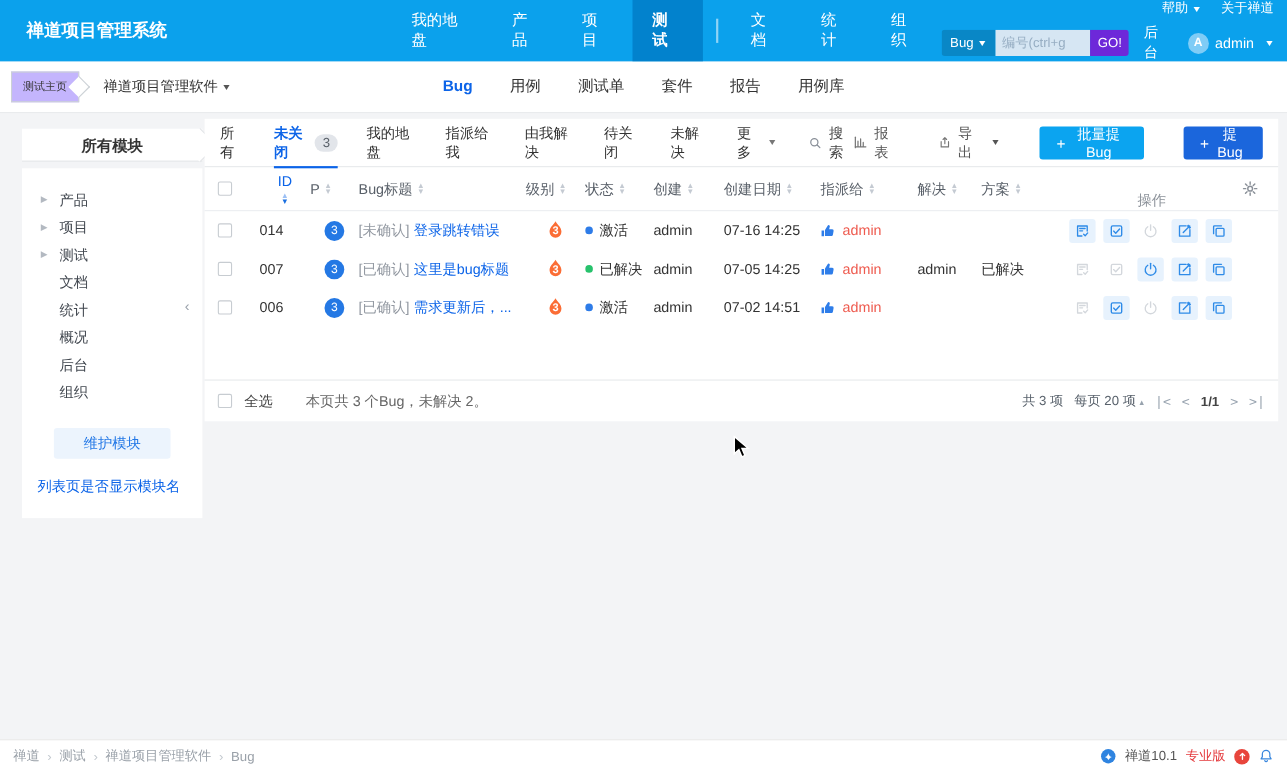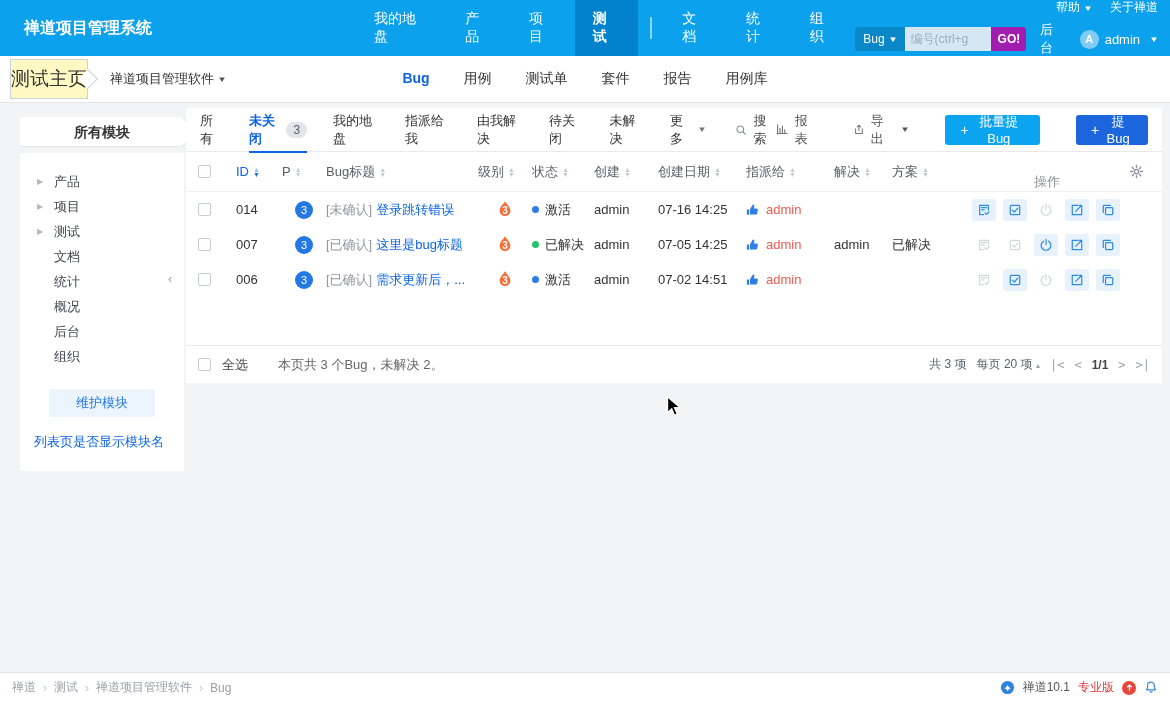--- a/index.html
+++ b/index.html
@@ -15,28 +15,28 @@
   .main-nav .nav-item.active { background:#0282cd; font-weight:bold; }
   .nav-divider { width:2px; height:22px; background:rgba(255,255,255,.55); align-self:center; margin:0 12px; }
   .topbar-right { margin-left:auto; margin-right:12px; display:flex; flex-direction:column; align-items:flex-end; gap:5px; }
   .topbar-row1 { display:flex; align-items:center; gap:18px; font-size:12px; }
   .topbar-row2 { display:flex; align-items:center; gap:14px; }
   .caret { font-size:8px; margin-left:4px; display:inline-block; transform:scaleX(1.2); }
   .searchbox { display:flex; align-items:stretch; border-radius:3px; overflow:hidden; height:24px; }
   .searchbox .type-btn { background:rgba(0,0,0,.16); color:#fff; font-size:12px; padding:0 8px; display:flex; align-items:center; cursor:pointer; }
   .searchbox input { border:0; outline:0; width:86px; background:#d6e6f3; color:#8aa2b8; font-size:12px; padding:0 6px; font-family:inherit; }
   .searchbox input::placeholder { color:#97aec3; }
-  .searchbox .go-btn { background:#a21caf; color:#fff; font-weight:bold; font-size:12px; border:0; padding:0 7px; cursor:pointer; }
+  .searchbox .go-btn { background:#6d28d9; color:#fff; font-weight:normal; font-size:12px; border:0; padding:0 7px; cursor:pointer; }
   .admin-link { color:#fff; font-size:13px; cursor:pointer; }
   .user-chip { display:flex; align-items:center; gap:6px; cursor:pointer; }
   .avatar { width:19px; height:19px; border-radius:50%; background:#7fccf6; color:#fff; font-size:11px; font-weight:bold; display:flex; align-items:center; justify-content:center; }
 
   
   .subnav { position:absolute; top:56px; left:0; right:0; height:47px; background:#fff; border-bottom:1px solid #e4e6e9; display:flex; align-items:center; padding:0 10px; }
-  .arrow-tab { position:relative; border:1px solid #ccd1d6; background:#fef9c3; padding:6px 0; font-size:19px; color:#333; cursor:pointer; }
+  .arrow-tab { position:relative; border:1px solid #ccd1d6; background:#c4b5fd; padding:6px 10px; font-size:10px; color:#333; cursor:pointer; }
   .arrow-tab::after { content:""; position:absolute; right:-7.5px; top:50%; width:13px; height:13px; transform:translateY(-50%) rotate(45deg); background:#fff; border-top:1px solid #ccd1d6; border-right:1px solid #ccd1d6; }
   .product-switch { margin-left:22px; font-size:13px; color:#333; cursor:pointer; display:flex; align-items:center; }
   .product-switch .caret { color:#555; }
   .subnav-tabs { position:absolute; left:0; right:0; display:flex; justify-content:center; gap:34px; pointer-events:none; }
   .subnav-tabs .sub-tab { pointer-events:auto; font-size:14px; color:#333; cursor:pointer; }
   .subnav-tabs .sub-tab.active { color:#0c64e8; font-weight:bold; }
 
   
   .main { position:absolute; top:103px; left:0; right:0; bottom:30px; background:#f3f4f6; }
 
@@ -68,21 +68,21 @@
   .btn { height:30px; border:0; border-radius:3px; color:#fff; font-size:13px; padding:0 15px; cursor:pointer; font-family:inherit; display:flex; align-items:center; gap:4px; }
   .btn-batch { background:#0ba4f0; }
   .btn-add { background:#1b66dc; }
   .plus { font-size:14px; }
 
   
   .grid { display:grid; grid-template-columns:38px 46px 44px minmax(120px,1fr) 54px 62px 64px 88px 88px 58px 80px 150px 28px; align-items:center; padding:0 12px; }
   .thead { height:40px; border-bottom:1px solid #eceef1; color:#596069; font-size:13px; }
   .th { display:flex; align-items:center; gap:4px; cursor:pointer; white-space:nowrap; }
   .th.center { justify-content:center; }
-  .th-id { color:#0c64e8; }
+  .th-id { color:#0c64e8;flex-direction:column; }
   .sorter { display:flex; flex-direction:column; line-height:5px; font-size:7px; color:#c4cad2; }
   .sorter .up.on { color:#9cc0f5; } .sorter .down.on { color:#1a6fe0; }
   .trow { height:35px; font-size:13px; color:#333; }
   .cell { white-space:nowrap; overflow:hidden; text-overflow:ellipsis; }
   .cell.center { text-align:center; display:flex; justify-content:center; }
   .checkbox { width:13px; height:13px; border:1px solid #c7ccd1; border-radius:2px; background:#fff; display:inline-block; cursor:pointer; }
   .p-badge { width:18px; height:18px; border-radius:50%; background:#2478e4; color:#fff; font-size:11px; display:flex; align-items:center; justify-content:center; }
   .title-cell a { color:#0c64e8; text-decoration:none; cursor:pointer; }
   .title-prefix { color:#9298a1; margin-right:4px; }
   .flame { position:relative; width:20px; height:20px; display:inline-block; }

